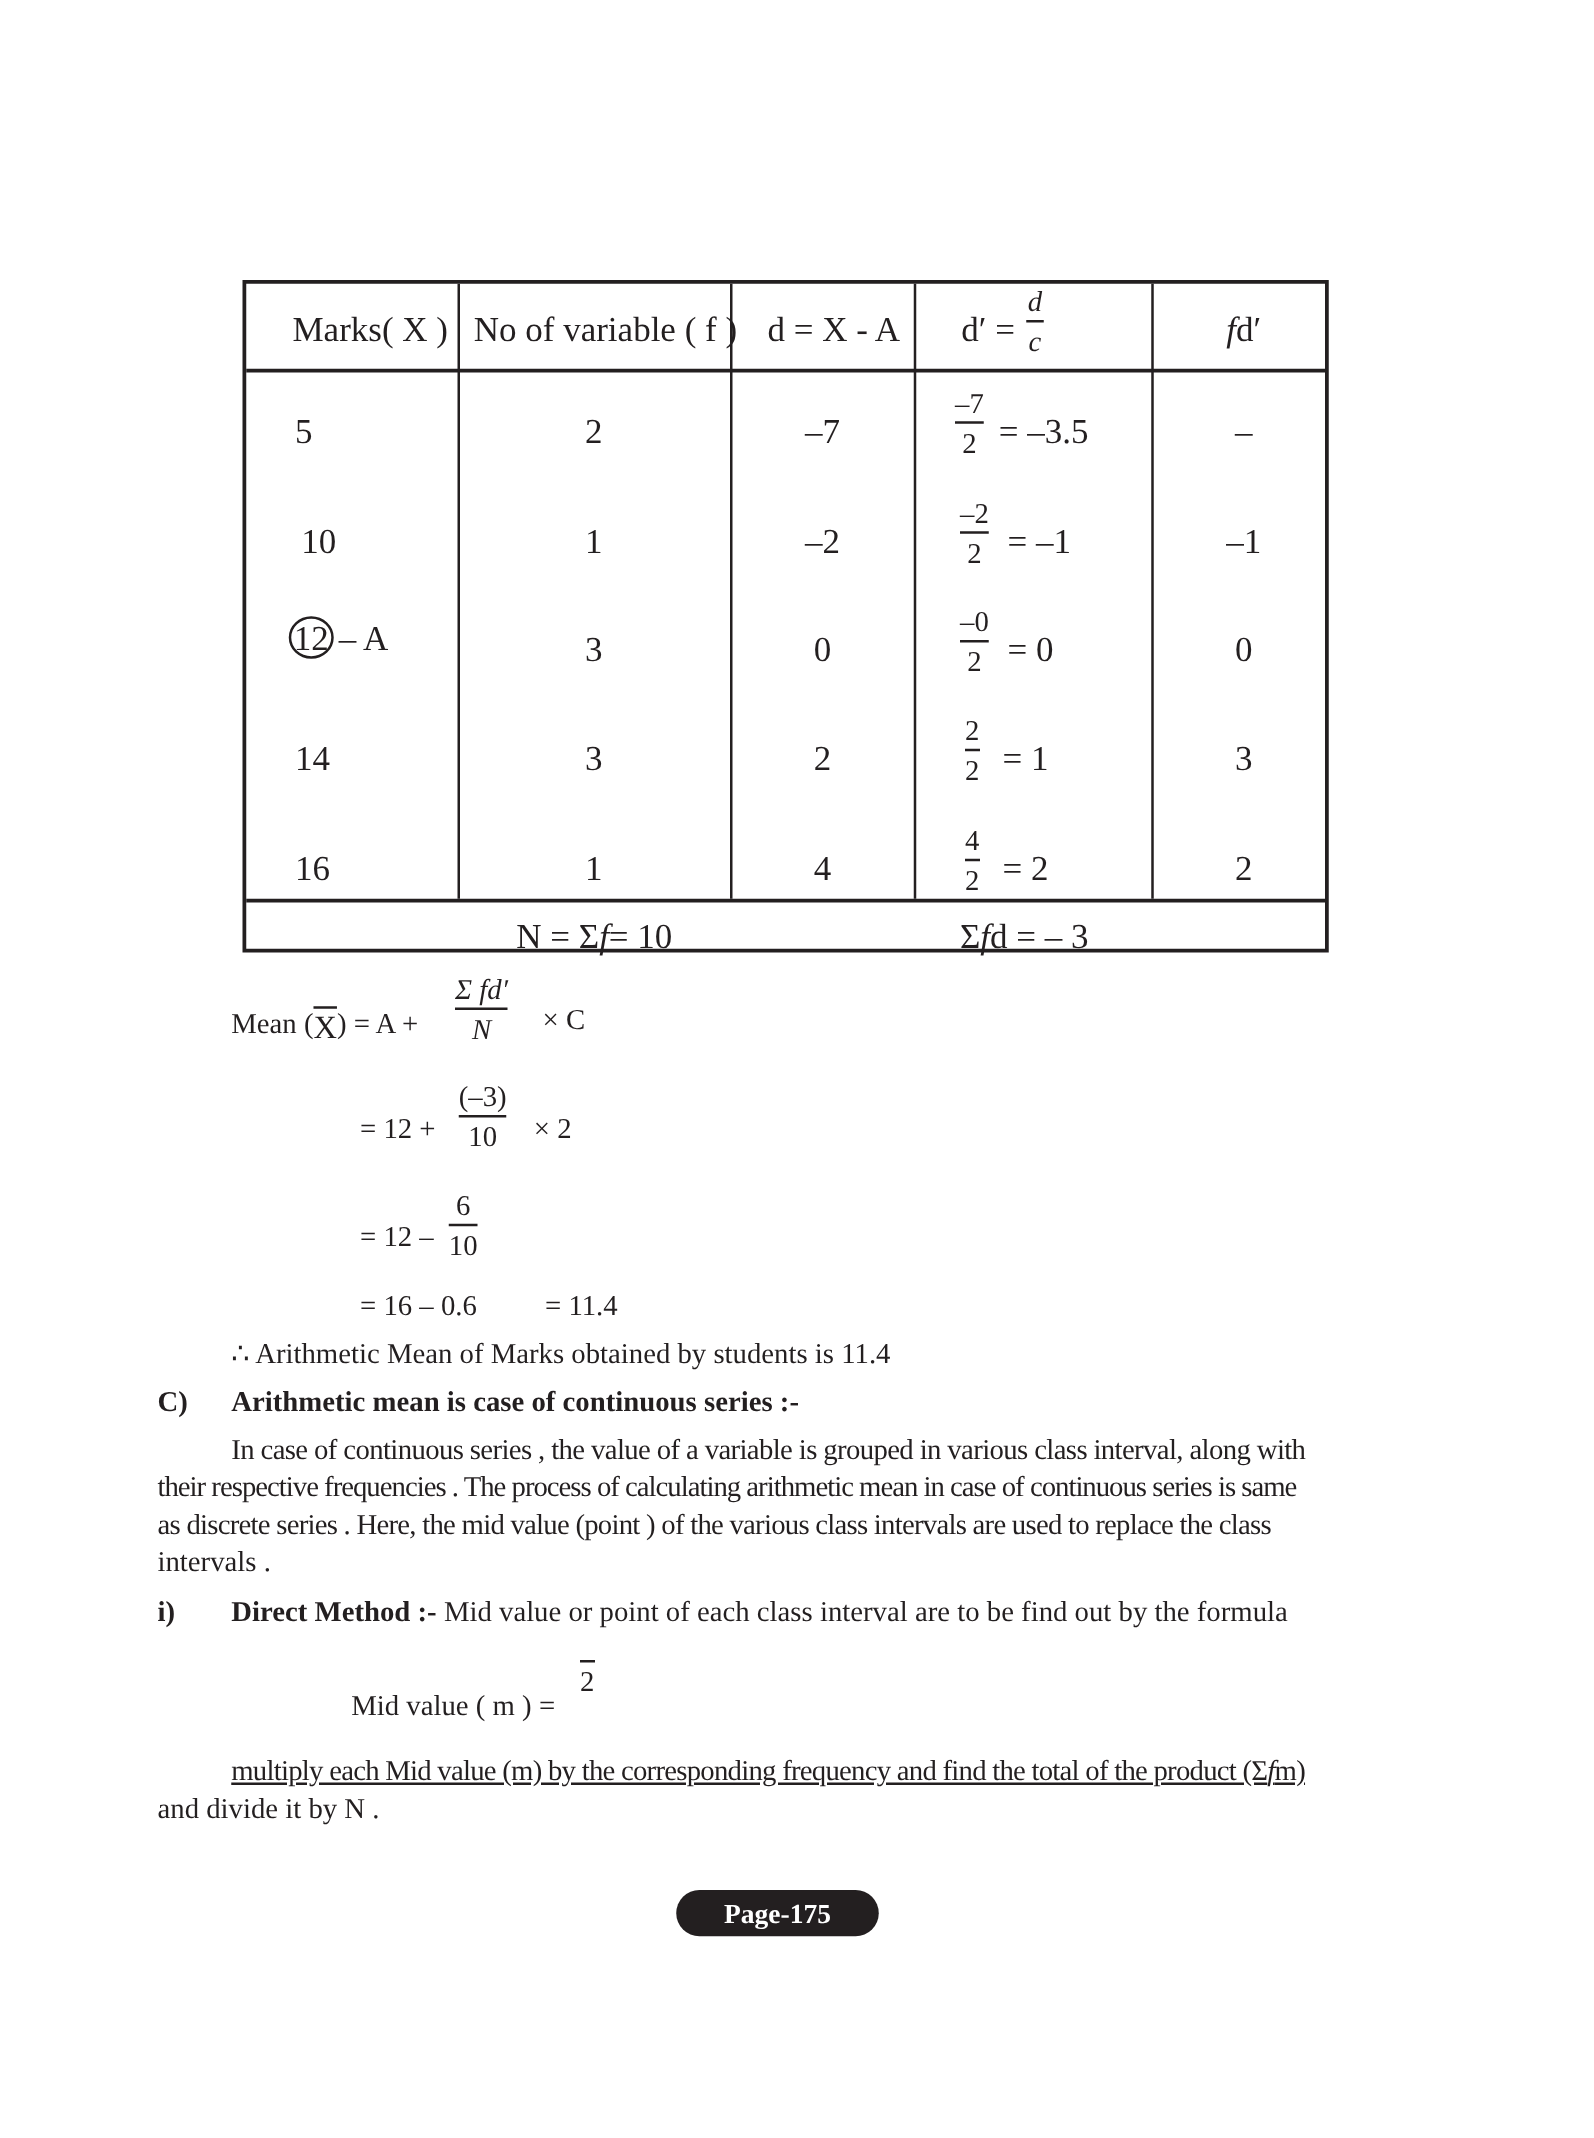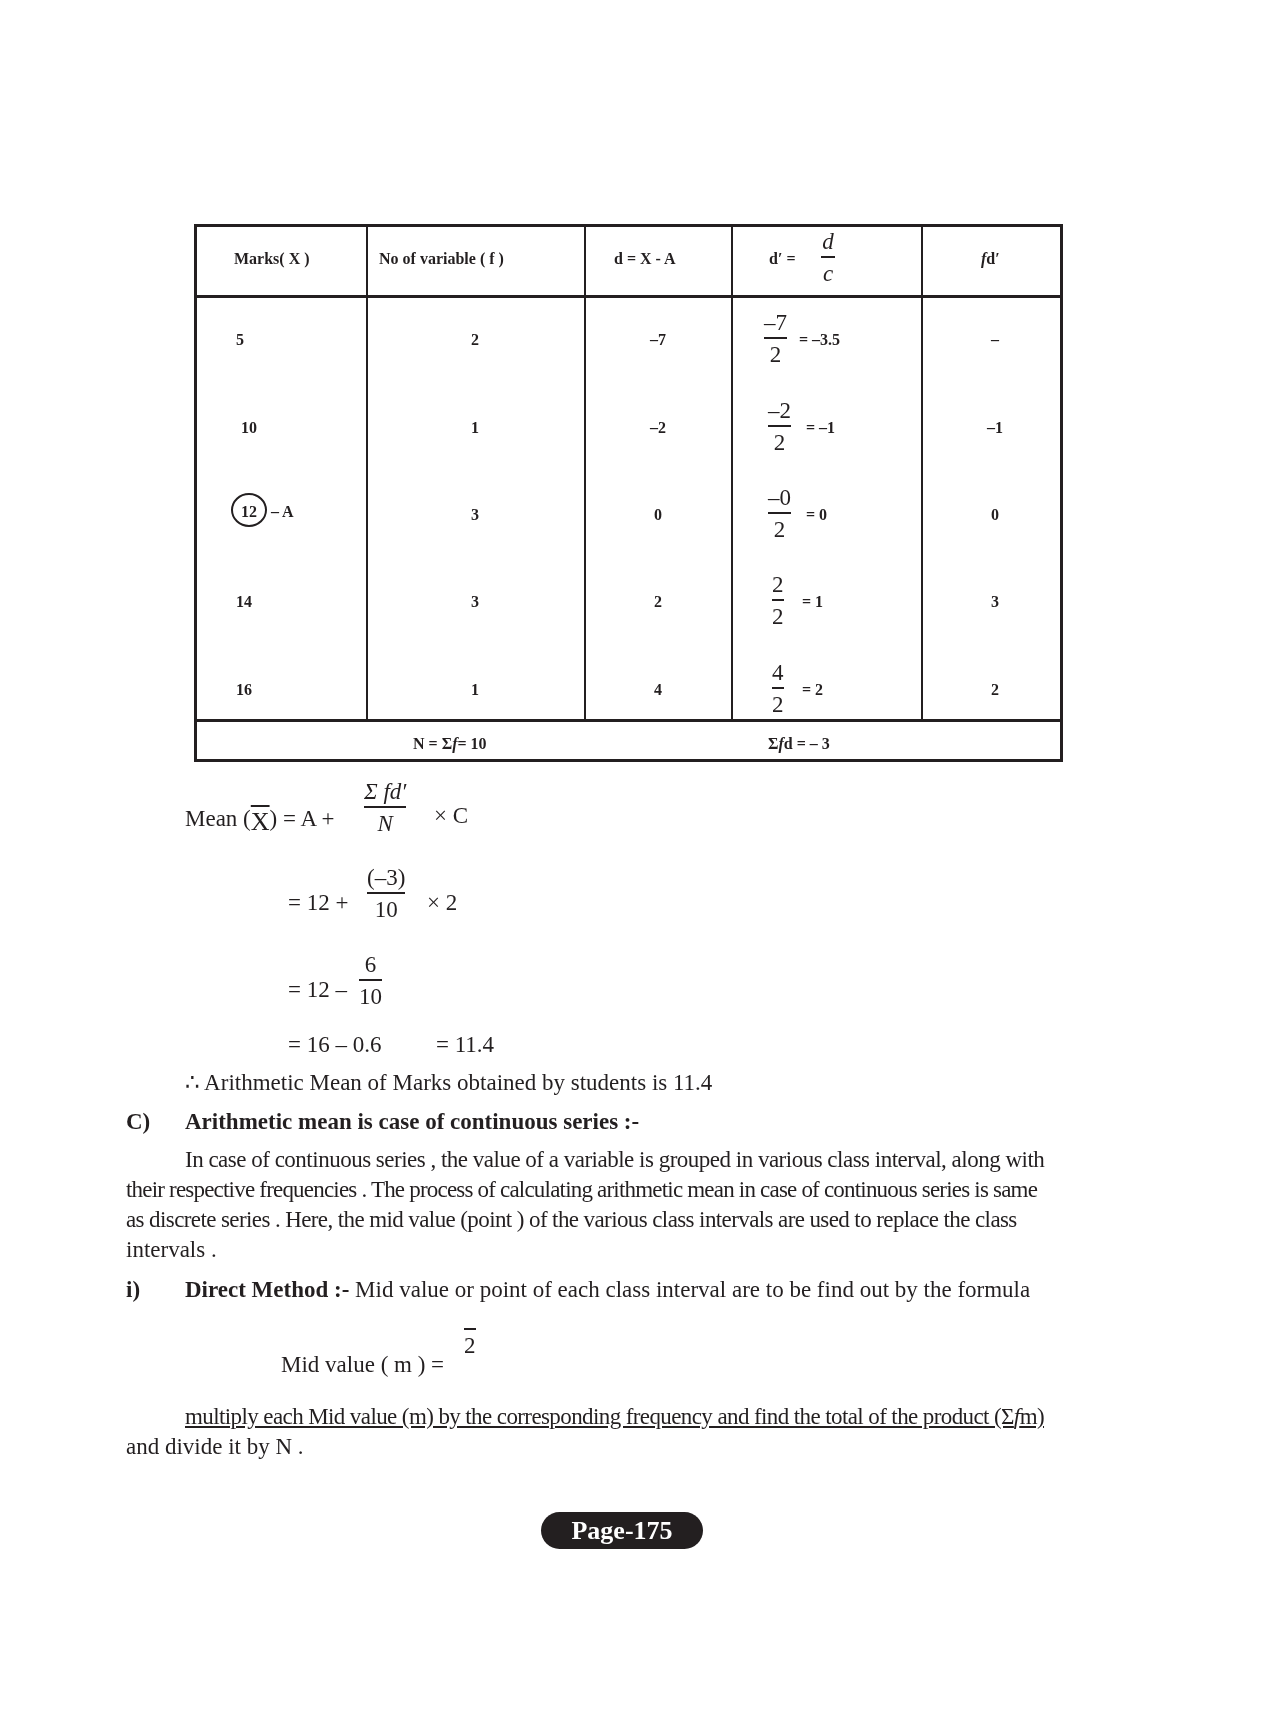--- a/index.html
+++ b/index.html
@@ -9,41 +9,41 @@
       color: #231f20;
     }
     .abs { position: absolute; }
     
     .tbl {
       position: absolute; left: 194px; top: 224px; width: 869px; height: 538px;
       box-sizing: border-box; border: 3px solid #231f20;
     }
     .hline { position: absolute; left: 0; right: 0; height: 3px; background: #231f20; }
     .vline { position: absolute; width: 2px; background: #231f20; }
-    .cell { position: absolute; font-size: 16px; line-height: 1; white-space: nowrap; font-weight: bold; }
+    .cell { position: absolute; font-size: 28px; line-height: 1; white-space: nowrap; }
     .center { transform: translateX(-50%); }
     .ital { font-style: italic; }
     .frac {
       position: absolute; display: inline-flex; flex-direction: column; align-items: center;
       font-size: 23px; line-height: 1;
     }
     .frac .num { padding-bottom: 3px; }
     .frac .bar { height: 2px; background: #231f20; align-self: stretch; }
     .frac .den { padding-top: 4px; }
     .circled {
       display: inline-block; width: 36px; height: 34px; border: 2px solid #231f20; border-radius: 50%;
       text-align: center; line-height: 34px; box-sizing: border-box; margin-right: 4px;
     }
     .text { font-size: 23px; line-height: 1.3; }
     .bold { font-weight: bold; }
     .overline { text-decoration: overline; }
     .badge {
       position: absolute; left: 541px; top: 1512px; width: 162px; height: 37px;
       background: #231f20; border-radius: 19px; color: #ffffff; font-weight: bold;
-      font-size: 26px; text-align: center; line-height: 37px;
+      font-size: 22px; text-align: center; line-height: 37px;
     }
   </style>
 </head>
 <body>
 
 <div class="tbl">
   <div class="hline" style="top:68px;"></div>
   <div class="hline" style="top:492px;"></div>
   <div class="vline" style="left:169px; top:0; height:492px;"></div>
   <div class="vline" style="left:387px; top:0; height:492px;"></div>

